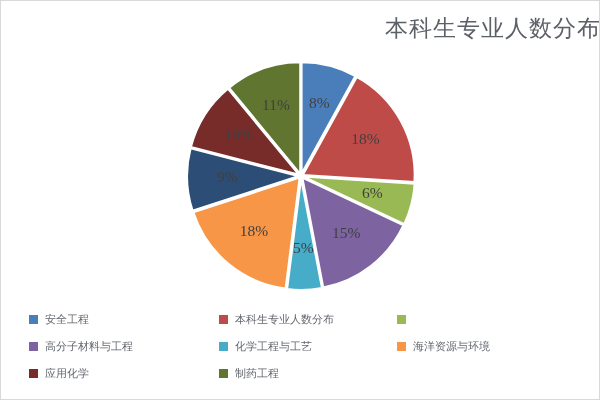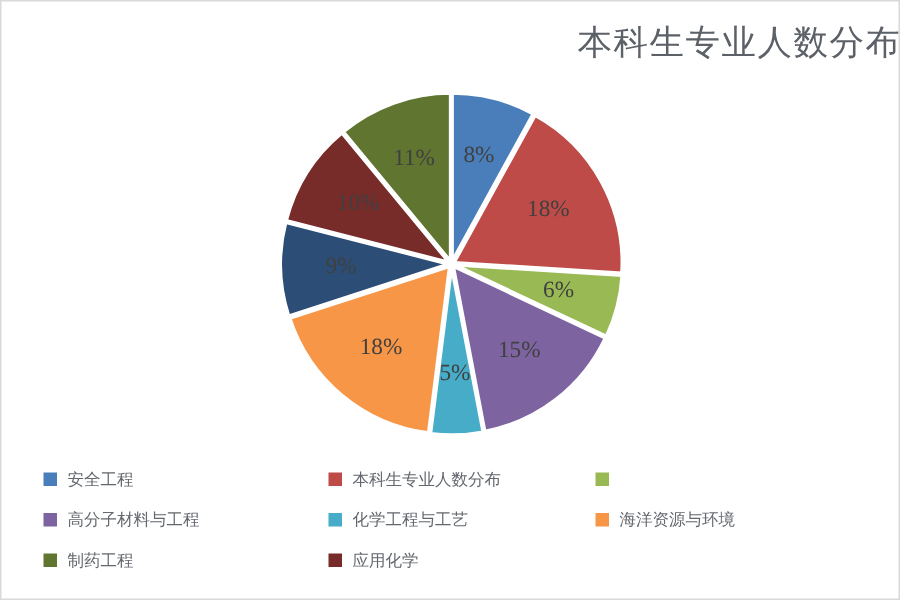--- a/index.html
+++ b/index.html
@@ -136,22 +136,22 @@
       </div>
       <div class="legend-item">
         <span class="legend-swatch" style="background: rgb(70, 172, 200);"></span>
         <span class="legend-label">化学工程与工艺</span>
       </div>
       <div class="legend-item">
         <span class="legend-swatch" style="background: rgb(247, 150, 70);"></span>
         <span class="legend-label">海洋资源与环境</span>
       </div>
       <div class="legend-item">
+        <span class="legend-swatch" style="background: rgb(119, 44, 42);"></span>
+        <span class="legend-label">应用化学</span>
+      </div>
+      <div class="legend-item">
         <span class="legend-swatch" style="background: rgb(95, 117, 48);"></span>
         <span class="legend-label">制药工程</span>
-      </div>
-      <div class="legend-item">
-        <span class="legend-swatch" style="background: rgb(119, 44, 42);"></span>
-        <span class="legend-label">应用化学</span>
       </div>
     </div>
 
 </div>
 
 </body></html>

